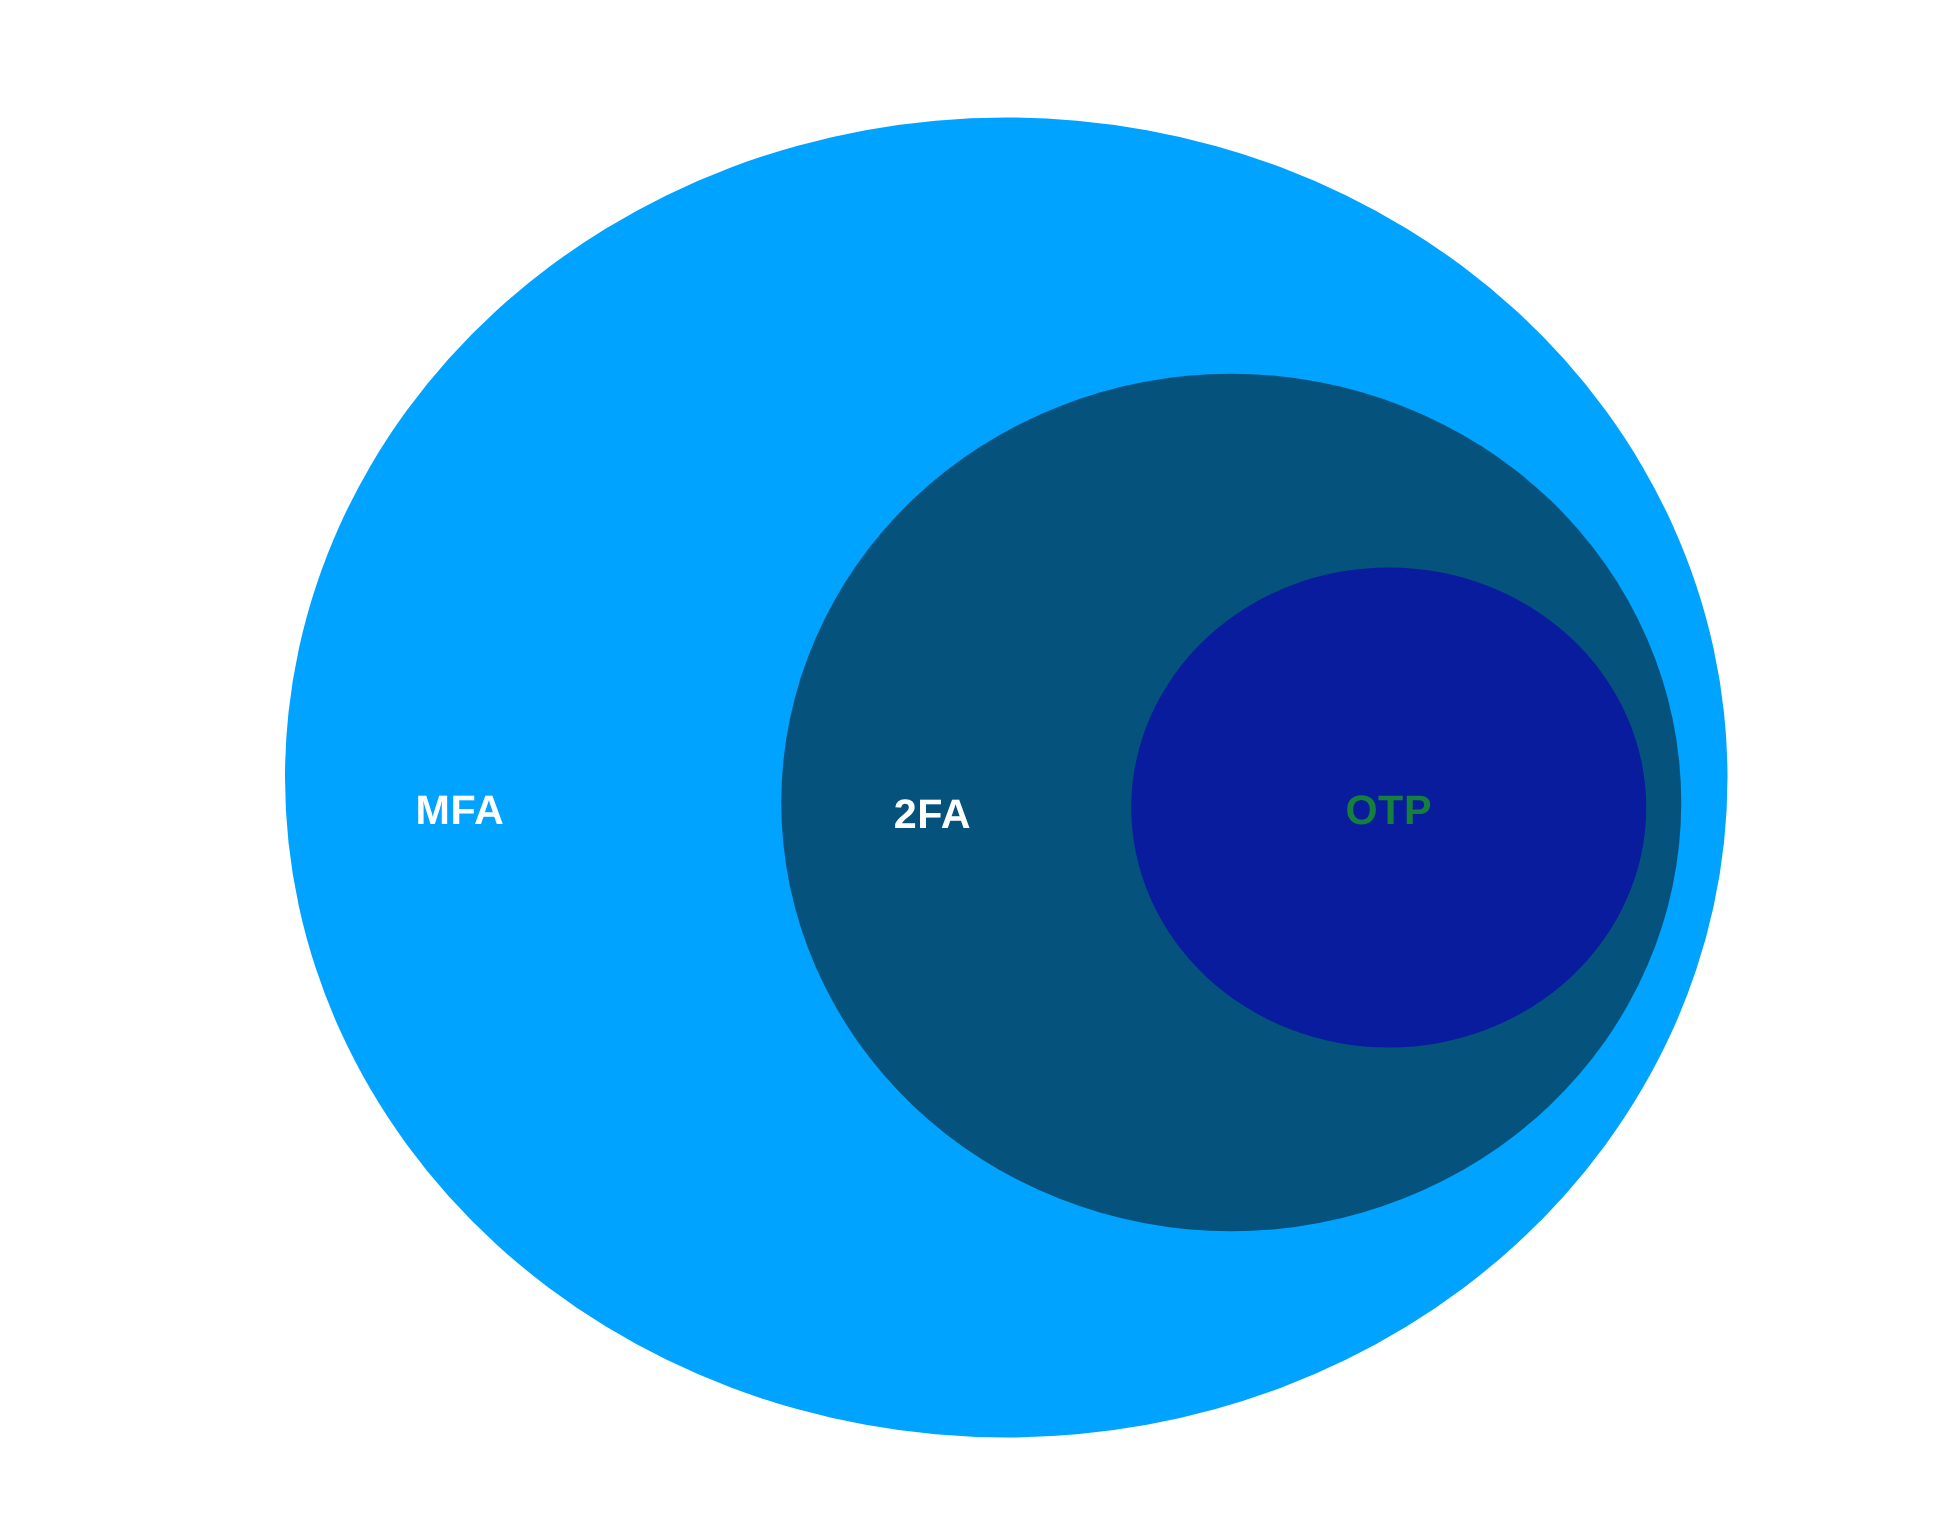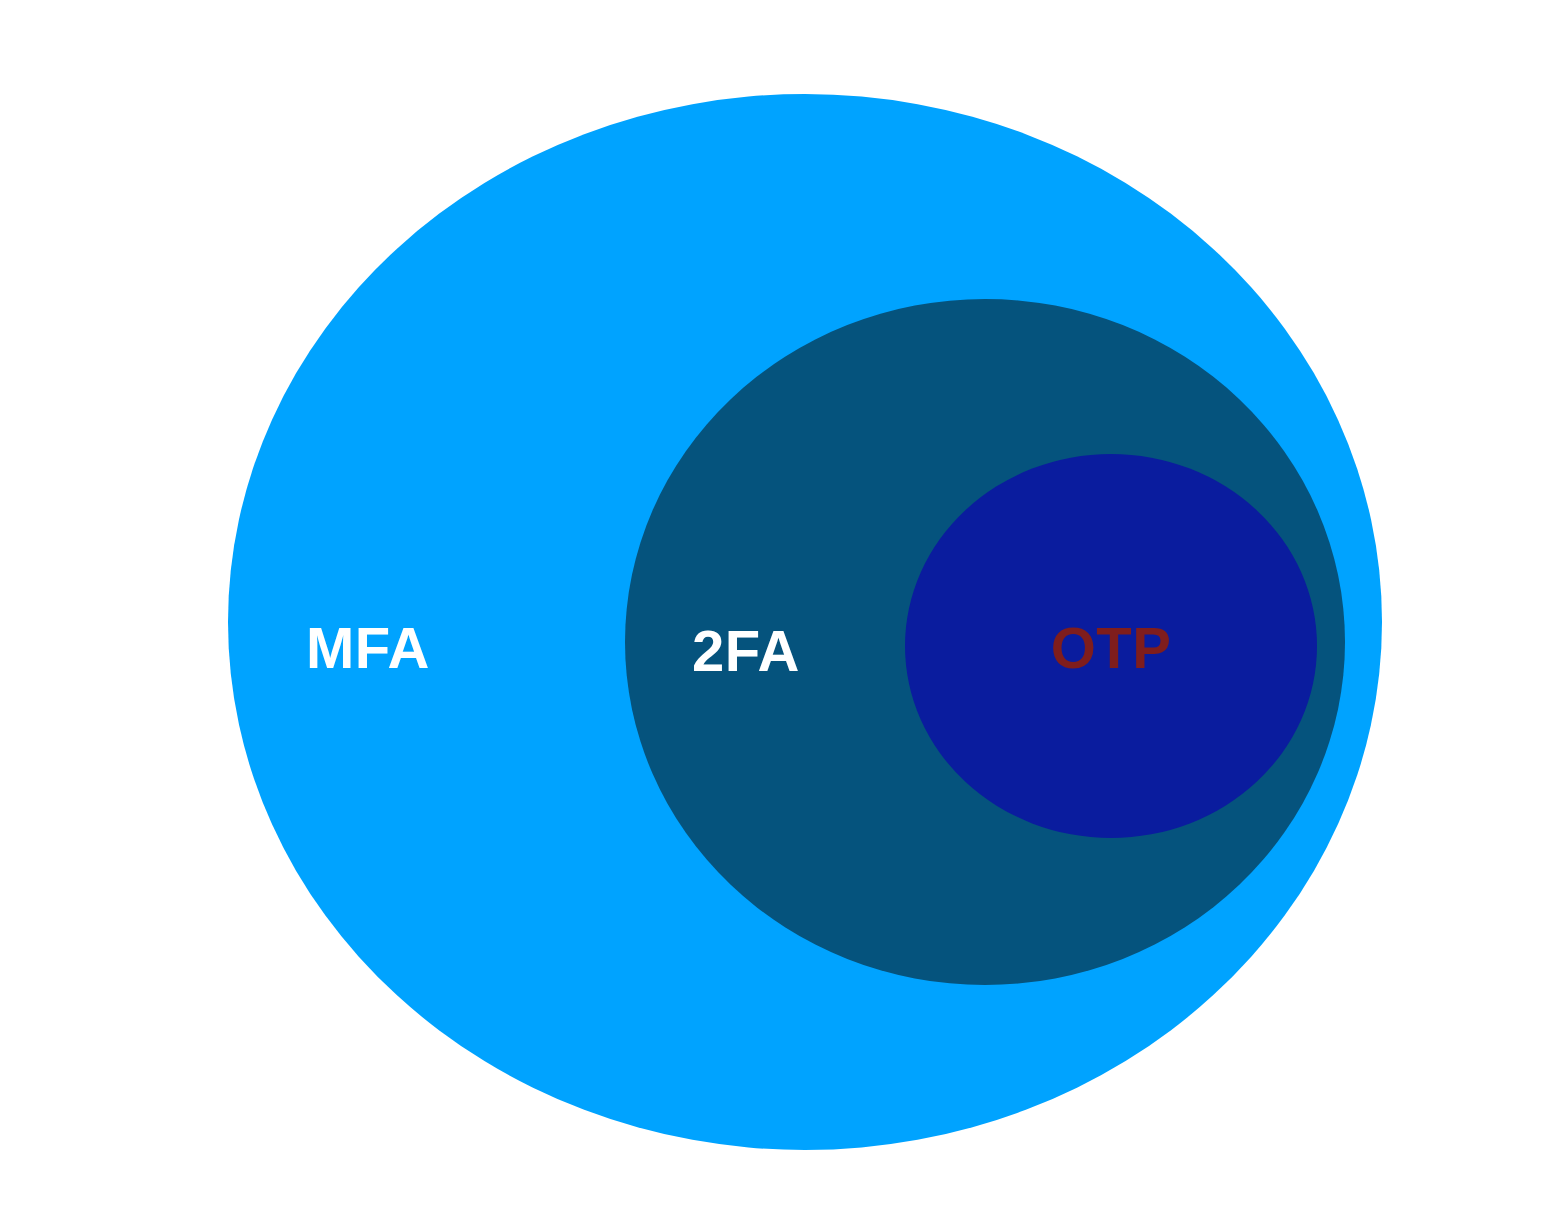--- a/index.html
+++ b/index.html
@@ -24,21 +24,21 @@
     top: 0;
     width: 1548px;
     height: 1218px;
     display: block;
   }
   .set-label {
     position: absolute;
     color: #ffffff;
     font-family: "Liberation Sans", sans-serif;
     font-weight: bold;
-    font-size: 58px;
+    font-size: 33px;
     letter-spacing: 0.5px;
     line-height: 1;
     white-space: nowrap;
     transform: translate(-50%, -50%);
     -webkit-font-smoothing: antialiased;
     user-select: none;
   }
   #label-mfa { left: 368px; top: 648px; }
   #label-2fa { left: 783px; top: 651px; }
   #label-otp { left: 1111px; top: 648px; }
@@ -54,15 +54,15 @@
 
     <ellipse id="ellipse-2fa" cx="985" cy="642" rx="360" ry="343" fill="#05537D"></ellipse>
 
     <ellipse id="ellipse-otp" cx="1111" cy="646" rx="206" ry="192" fill="#0A1C9E"></ellipse>
   </svg>
 
   <div class="set-label" id="label-mfa" style="left: 368px; top: 648px; color: rgb(255, 255, 255);">MFA</div>
 
   <div class="set-label" id="label-2fa" style="left: 746px; top: 651px; color: rgb(255, 255, 255);">2FA</div>
 
-  <div class="set-label" id="label-otp" style="left: 1111px; top: 648px; color: #7f1d1d;">OTP</div>
+  <div class="set-label" id="label-otp" style="left: 1111px; top: 648px; color: #15803d;">OTP</div>
 
 </div>
 
 </body></html>

